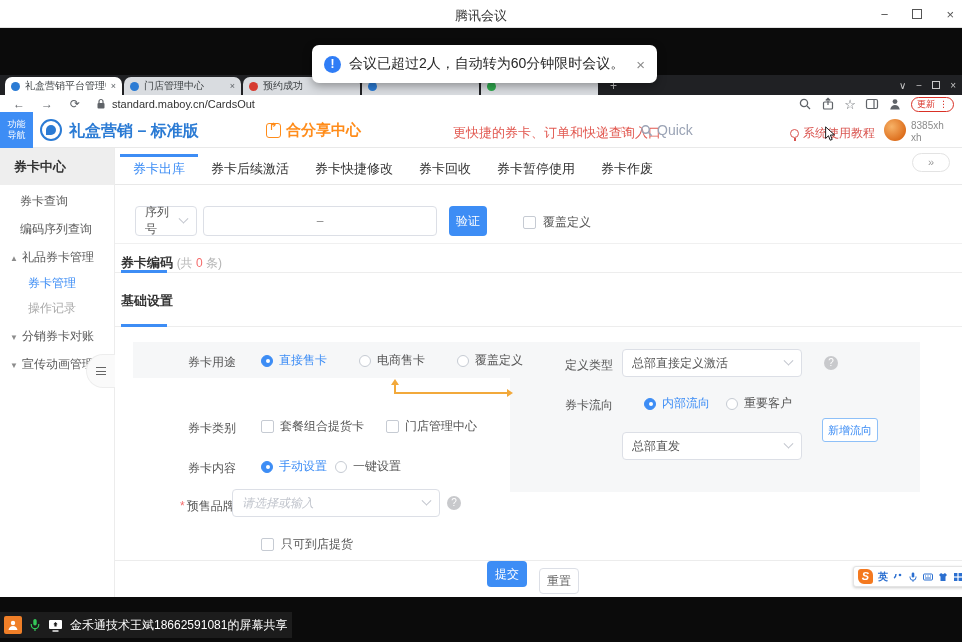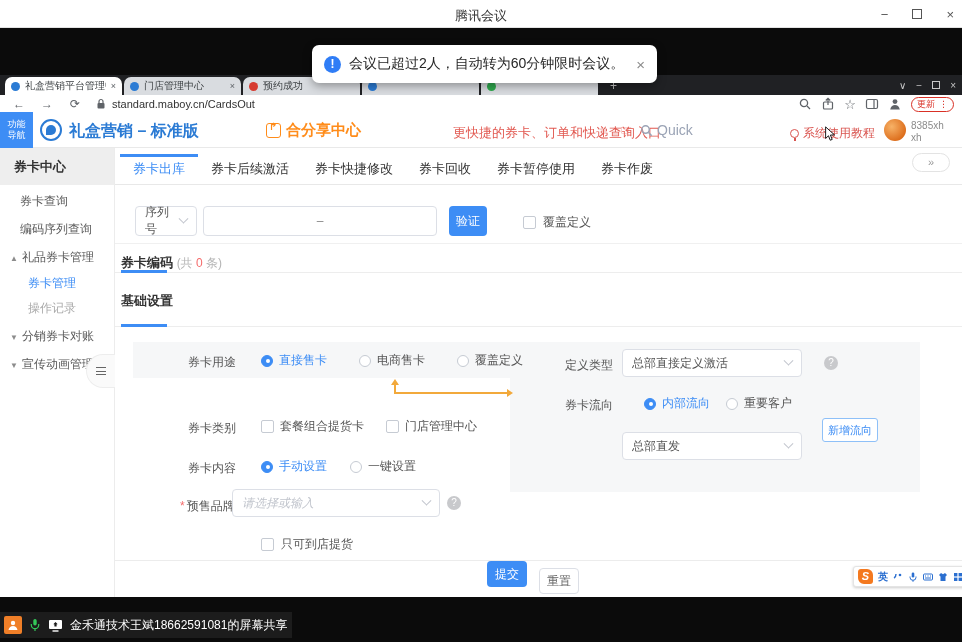--- a/index.html
+++ b/index.html
@@ -366,21 +366,21 @@
           <span class="cb"></span>
           <span>套餐组合提货卡</span>
         </span>
       <span class="opt">
           <span class="cb"></span>
           <span>门店管理中心</span>
         </span>
     </div>
 
     <div class="flabel" style="left:73px; top:312px;">券卡内容</div>
-    <div class="optrow" style="left:117px; top:310px; gap:23px;">
+    <div class="optrow" style="left:117px; top:310px; gap:8px;">
       <span class="opt sel-on">
           <span class="radio on"></span>
           <span class="lbl">手动设置</span>
         </span>
       <span class="opt">
           <span class="radio"></span>
           <span class="lbl">一键设置</span>
         </span>
     </div>
 

